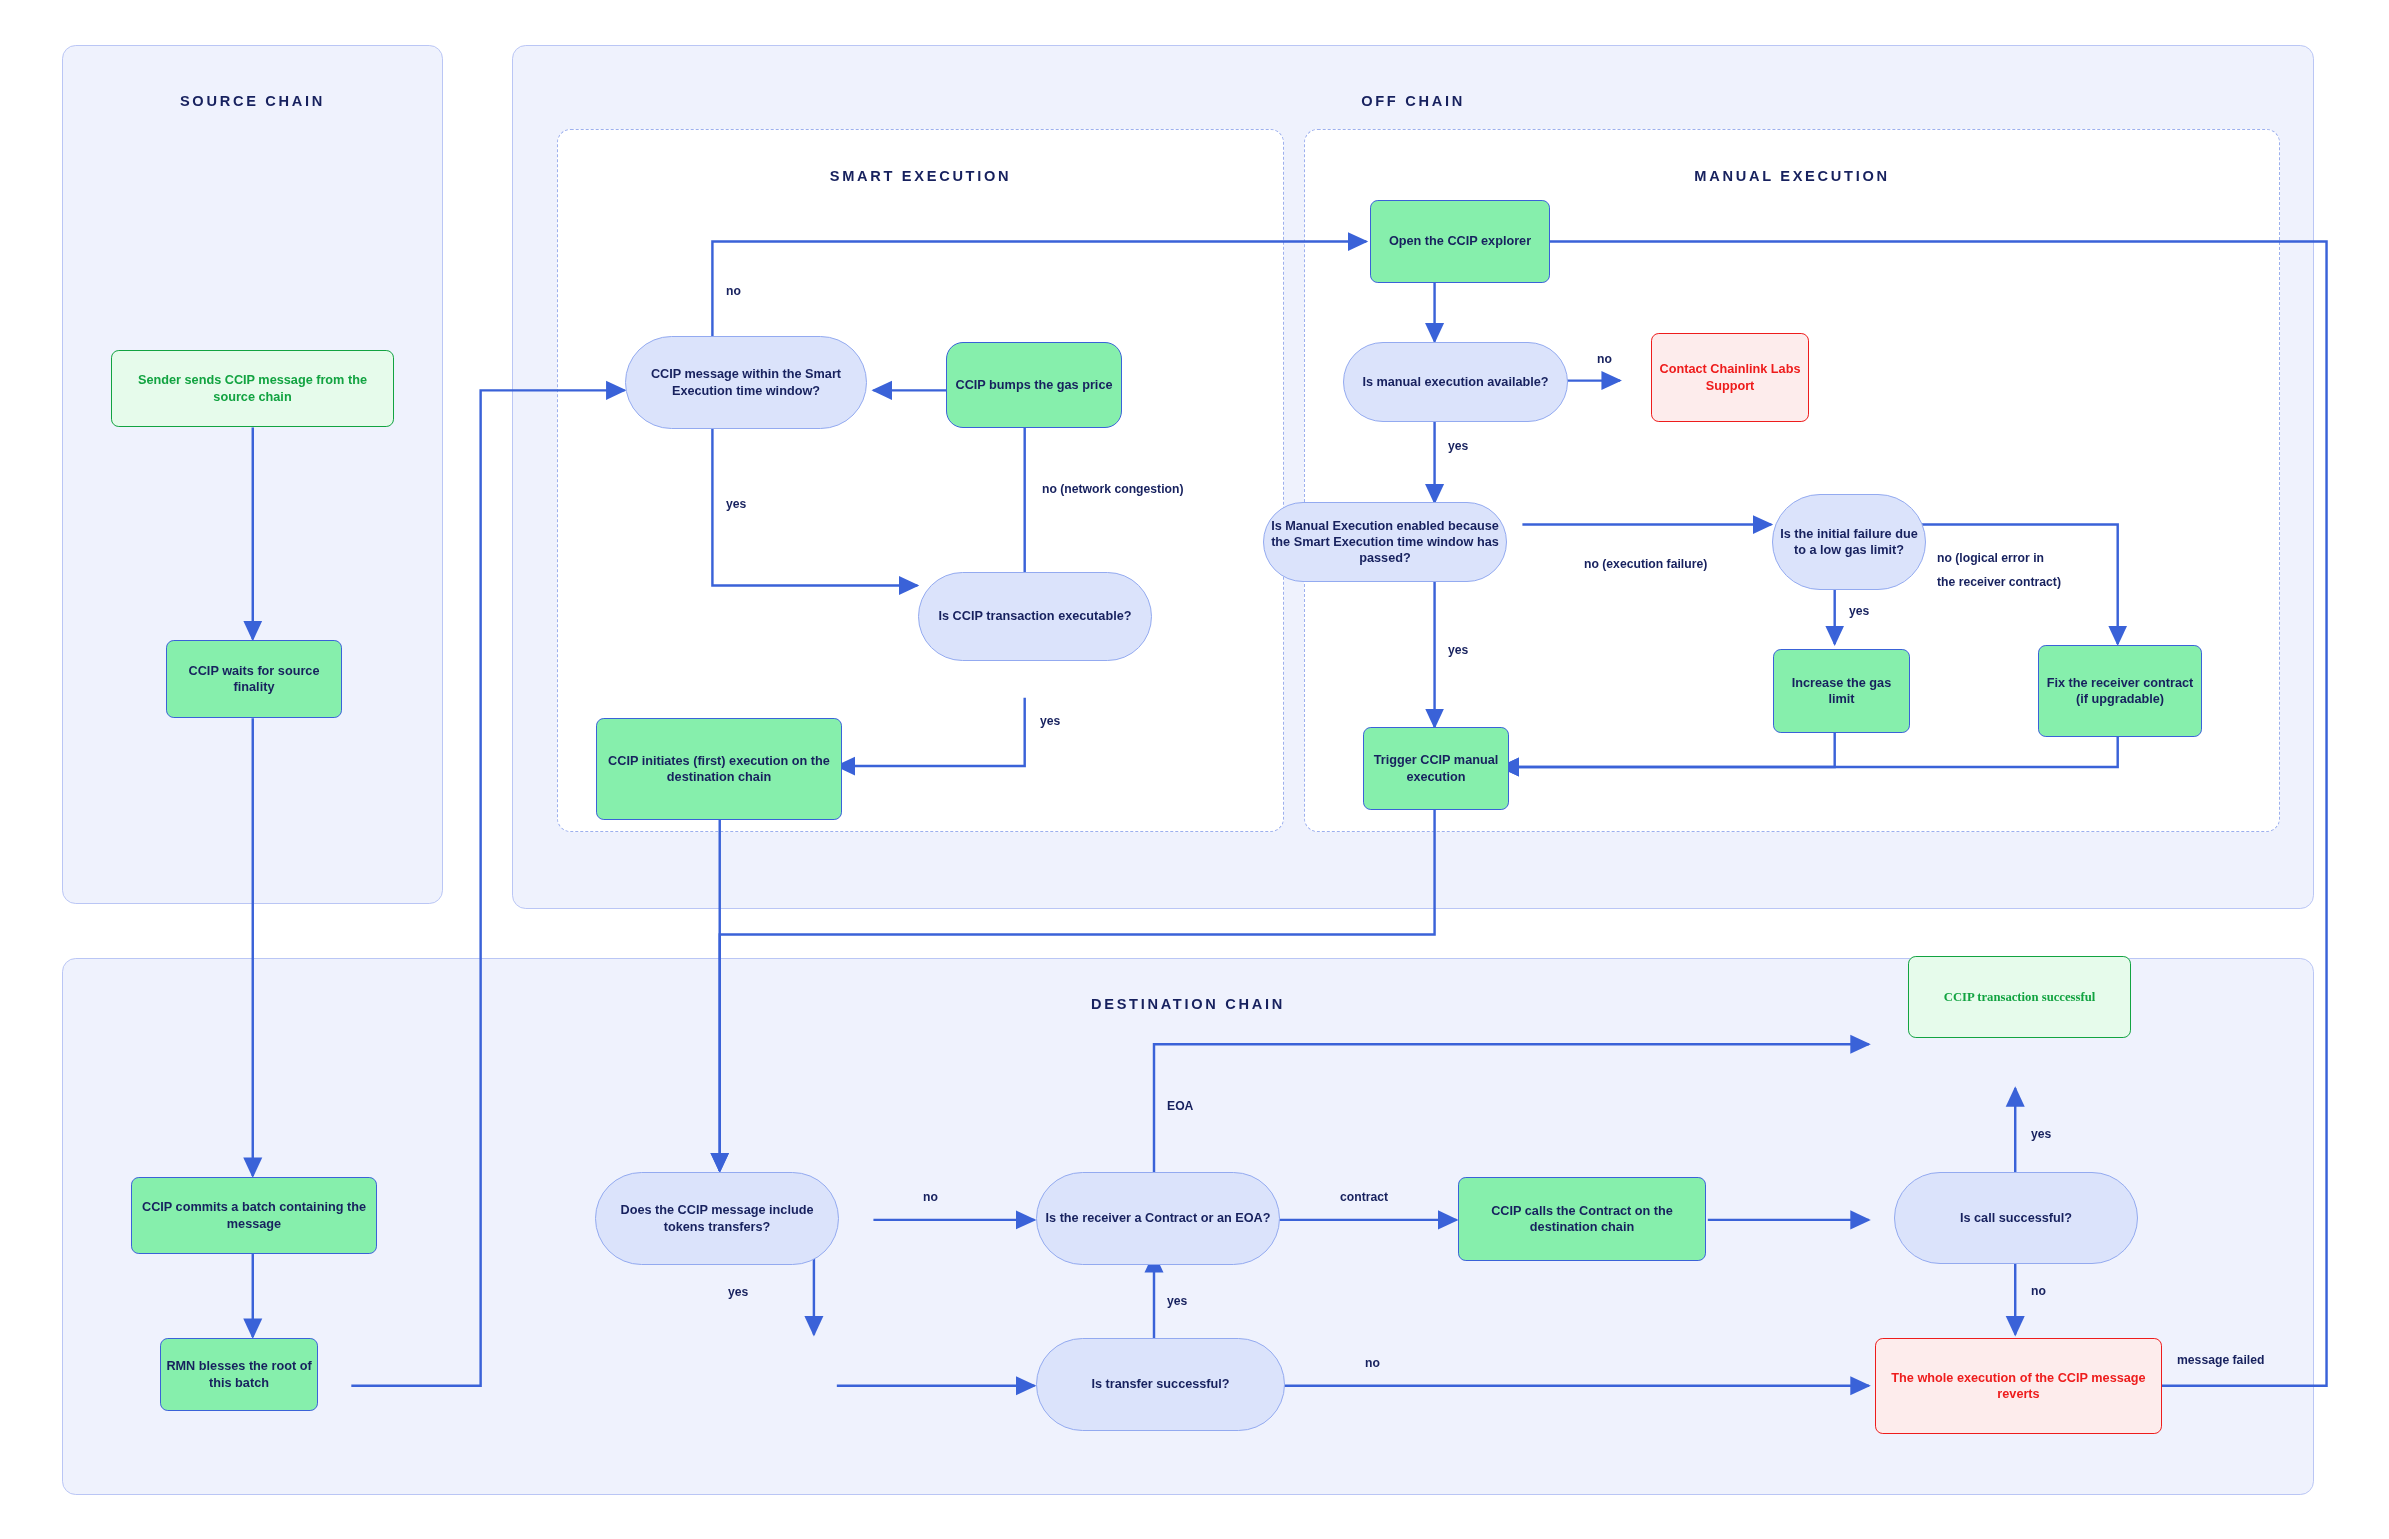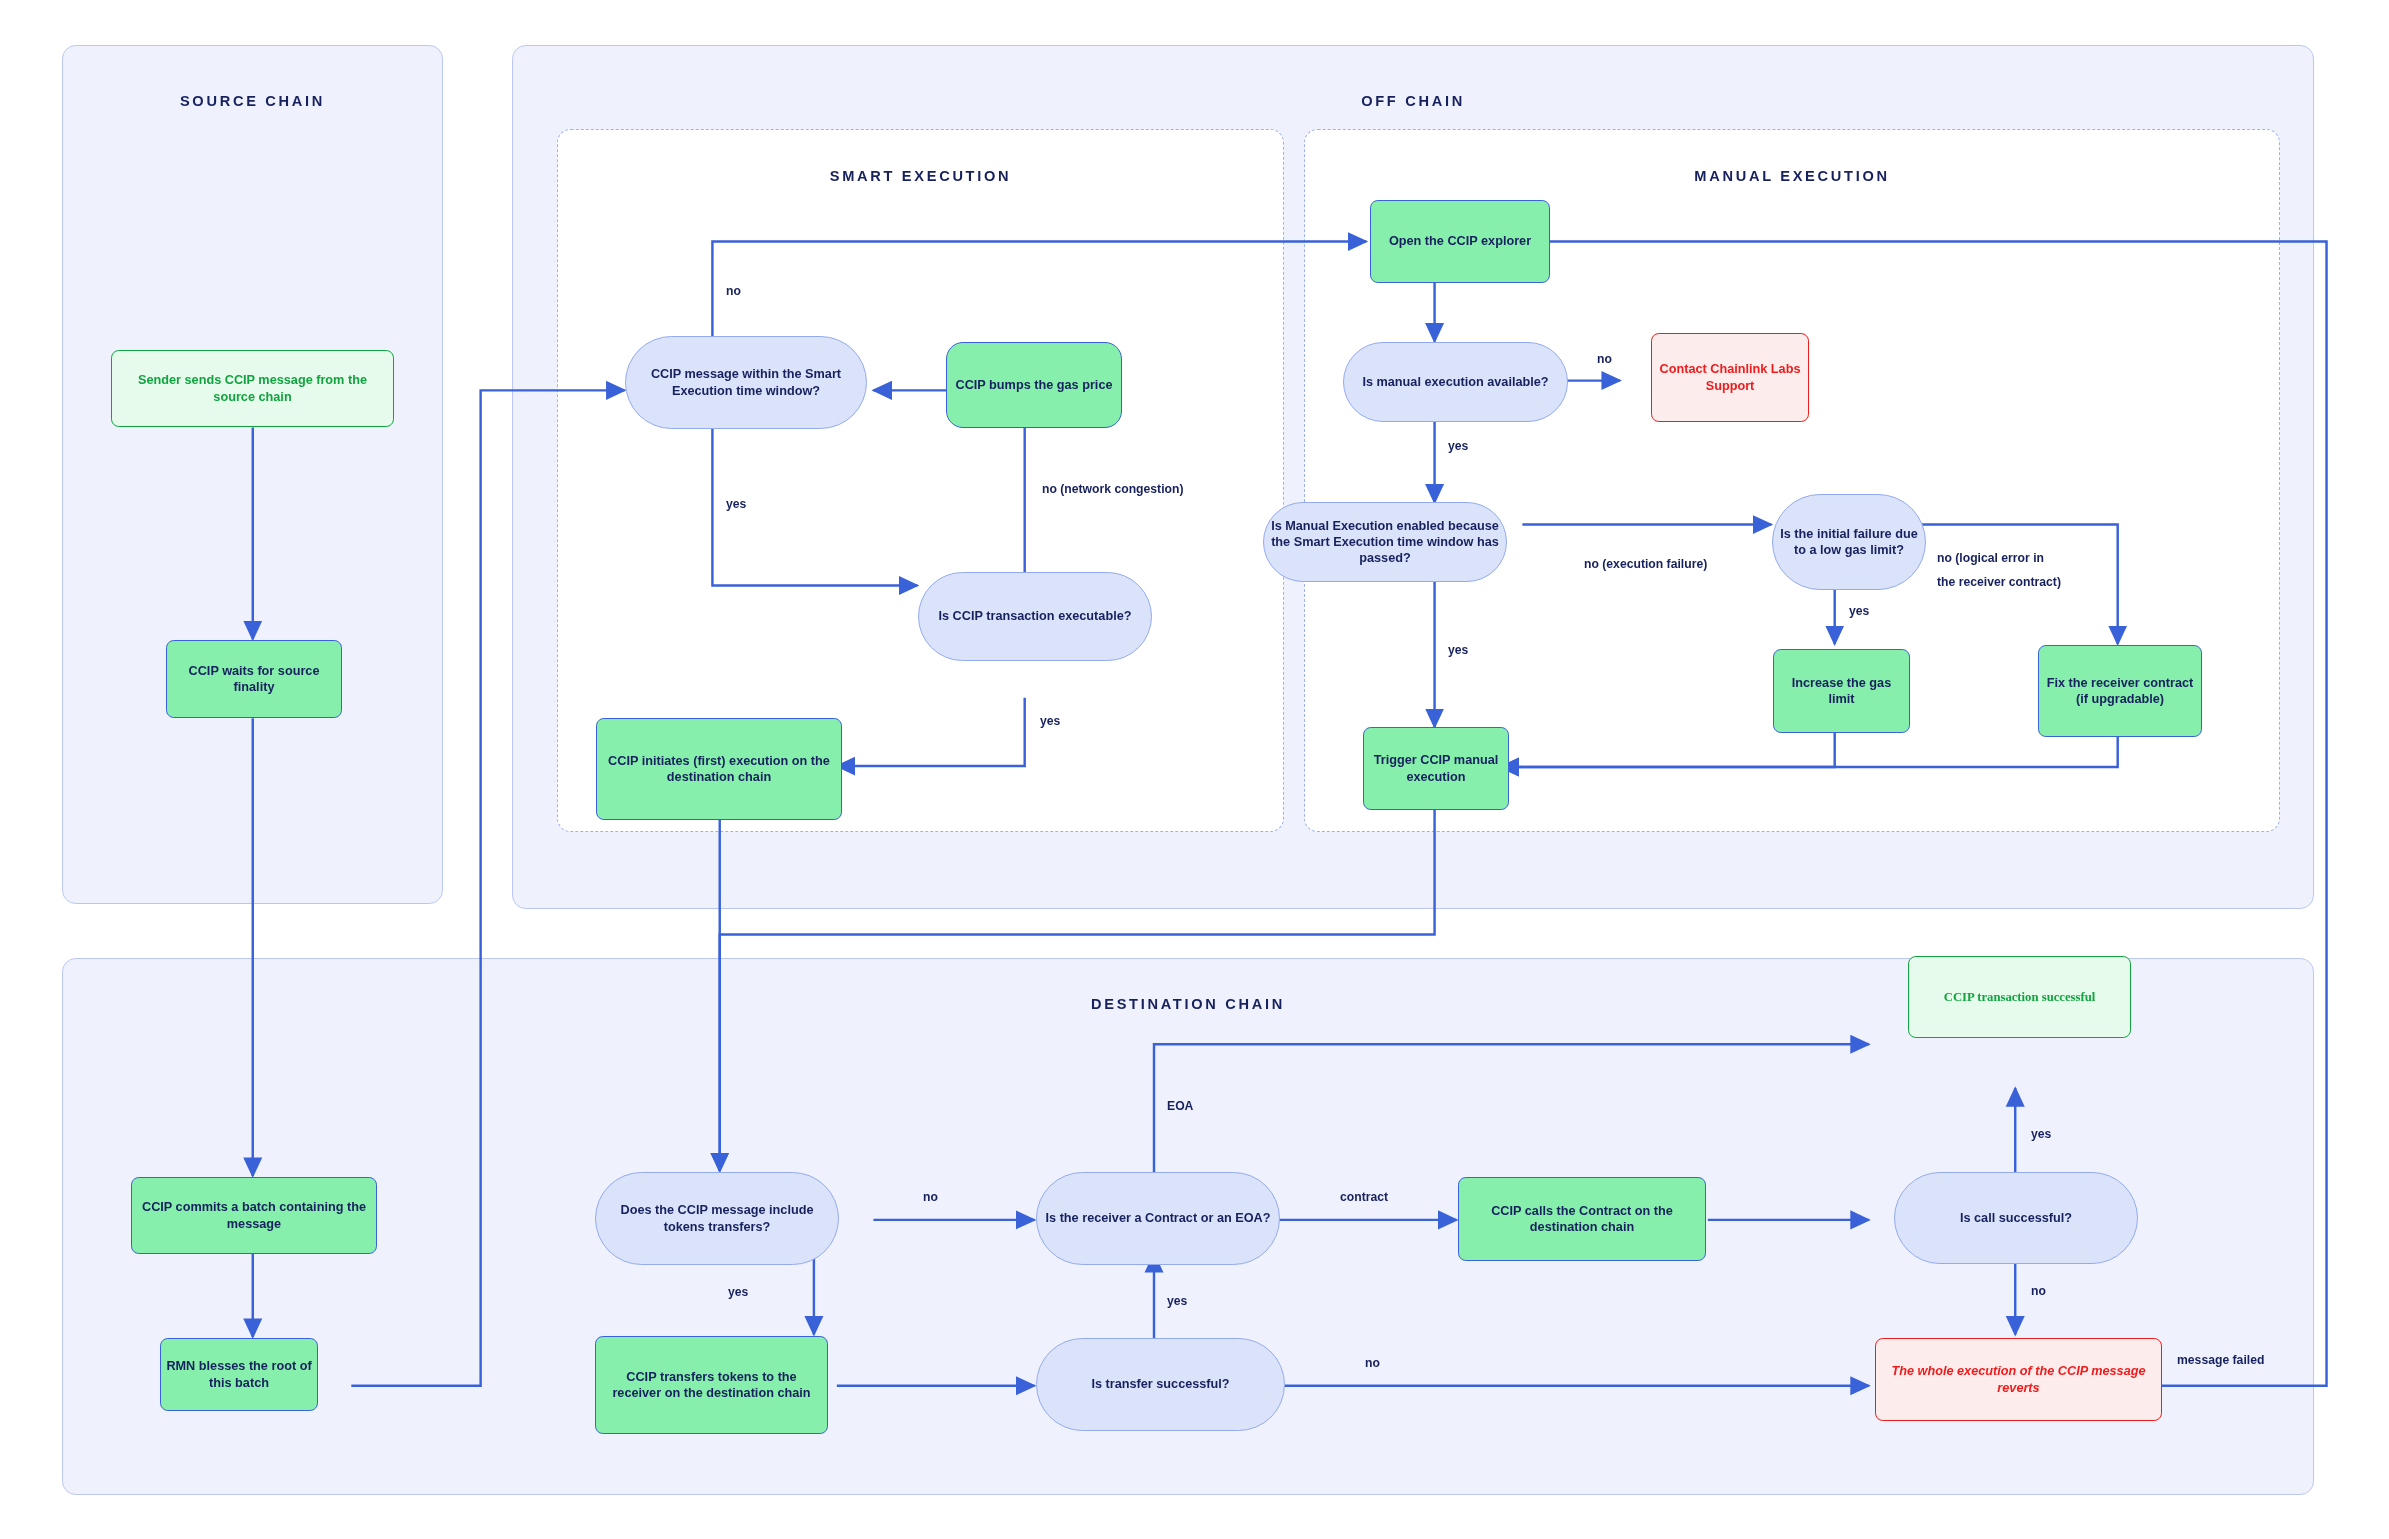--- a/index.html
+++ b/index.html
@@ -103,27 +103,26 @@
   <div class="node proc" style="left:1370px;top:200px;width:180px;height:83px;">Open the CCIP explorer</div>
   <div class="node dec" style="left:1343px;top:342px;width:225px;height:80px;">Is manual execution available?</div>
   <div class="node bad" style="left:1651px;top:333px;width:158px;height:89px;">Contact Chainlink Labs Support</div>
   <div class="node dec" style="left:1263px;top:502px;width:244px;height:80px;">Is Manual Execution enabled because the Smart Execution time window has passed?</div>
   <div class="node dec" style="left:1772px;top:494px;width:154px;height:96px;">Is the initial failure due to a low gas limit?</div>
   <div class="node proc" style="left:1773px;top:649px;width:137px;height:84px;">Increase the gas limit</div>
   <div class="node proc" style="left:2038px;top:645px;width:164px;height:92px;">Fix the receiver contract (if upgradable)</div>
   <div class="node proc" style="left:1363px;top:727px;width:146px;height:83px;">Trigger CCIP manual execution</div>
 
   <div class="node dec" style="left:595px;top:1172px;width:244px;height:93px;">Does the CCIP message include tokens transfers?</div>
-  <div class="node proc" style="left:595px;top:1336px;width:233px;height:98px;">CCIP transfers tokens to the receiver on the destination chain</div>
   <div class="node dec" style="left:1036px;top:1338px;width:249px;height:93px;">Is transfer successful?</div>
   <div class="node dec" style="left:1036px;top:1172px;width:244px;height:93px;">Is the receiver a Contract or an EOA?</div>
   <div class="node proc" style="left:1458px;top:1177px;width:248px;height:84px;">CCIP calls the Contract on the destination chain</div>
   <div class="node dec" style="left:1894px;top:1172px;width:244px;height:92px;">Is call successful?</div>
   <div class="node ok" style="left:1908px;top:956px;width:223px;height:82px;font-family:Liberation Serif, serif;">CCIP transaction successful</div>
-  <div class="node bad" style="left:1875px;top:1338px;width:287px;height:83px;font-style:italic;">The whole execution of the CCIP message reverts</div>
+  <div class="node bad" style="left:1875px;top:1338px;width:287px;height:96px;">The whole execution of the CCIP message reverts</div>
 
   <div class="elabel" style="left:726px;top:284px;">no</div>
   <div class="elabel" style="left:726px;top:497px;">yes</div>
   <div class="elabel" style="left:1042px;top:482px;">no (network congestion)</div>
   <div class="elabel" style="left:1040px;top:714px;">yes</div>
   <div class="elabel" style="left:1597px;top:352px;">no</div>
   <div class="elabel" style="left:1448px;top:439px;">yes</div>
   <div class="elabel" style="left:1584px;top:557px;">no (execution failure)</div>
   <div class="elabel" style="left:1448px;top:643px;">yes</div>
   <div class="elabel" style="left:1849px;top:604px;">yes</div>

